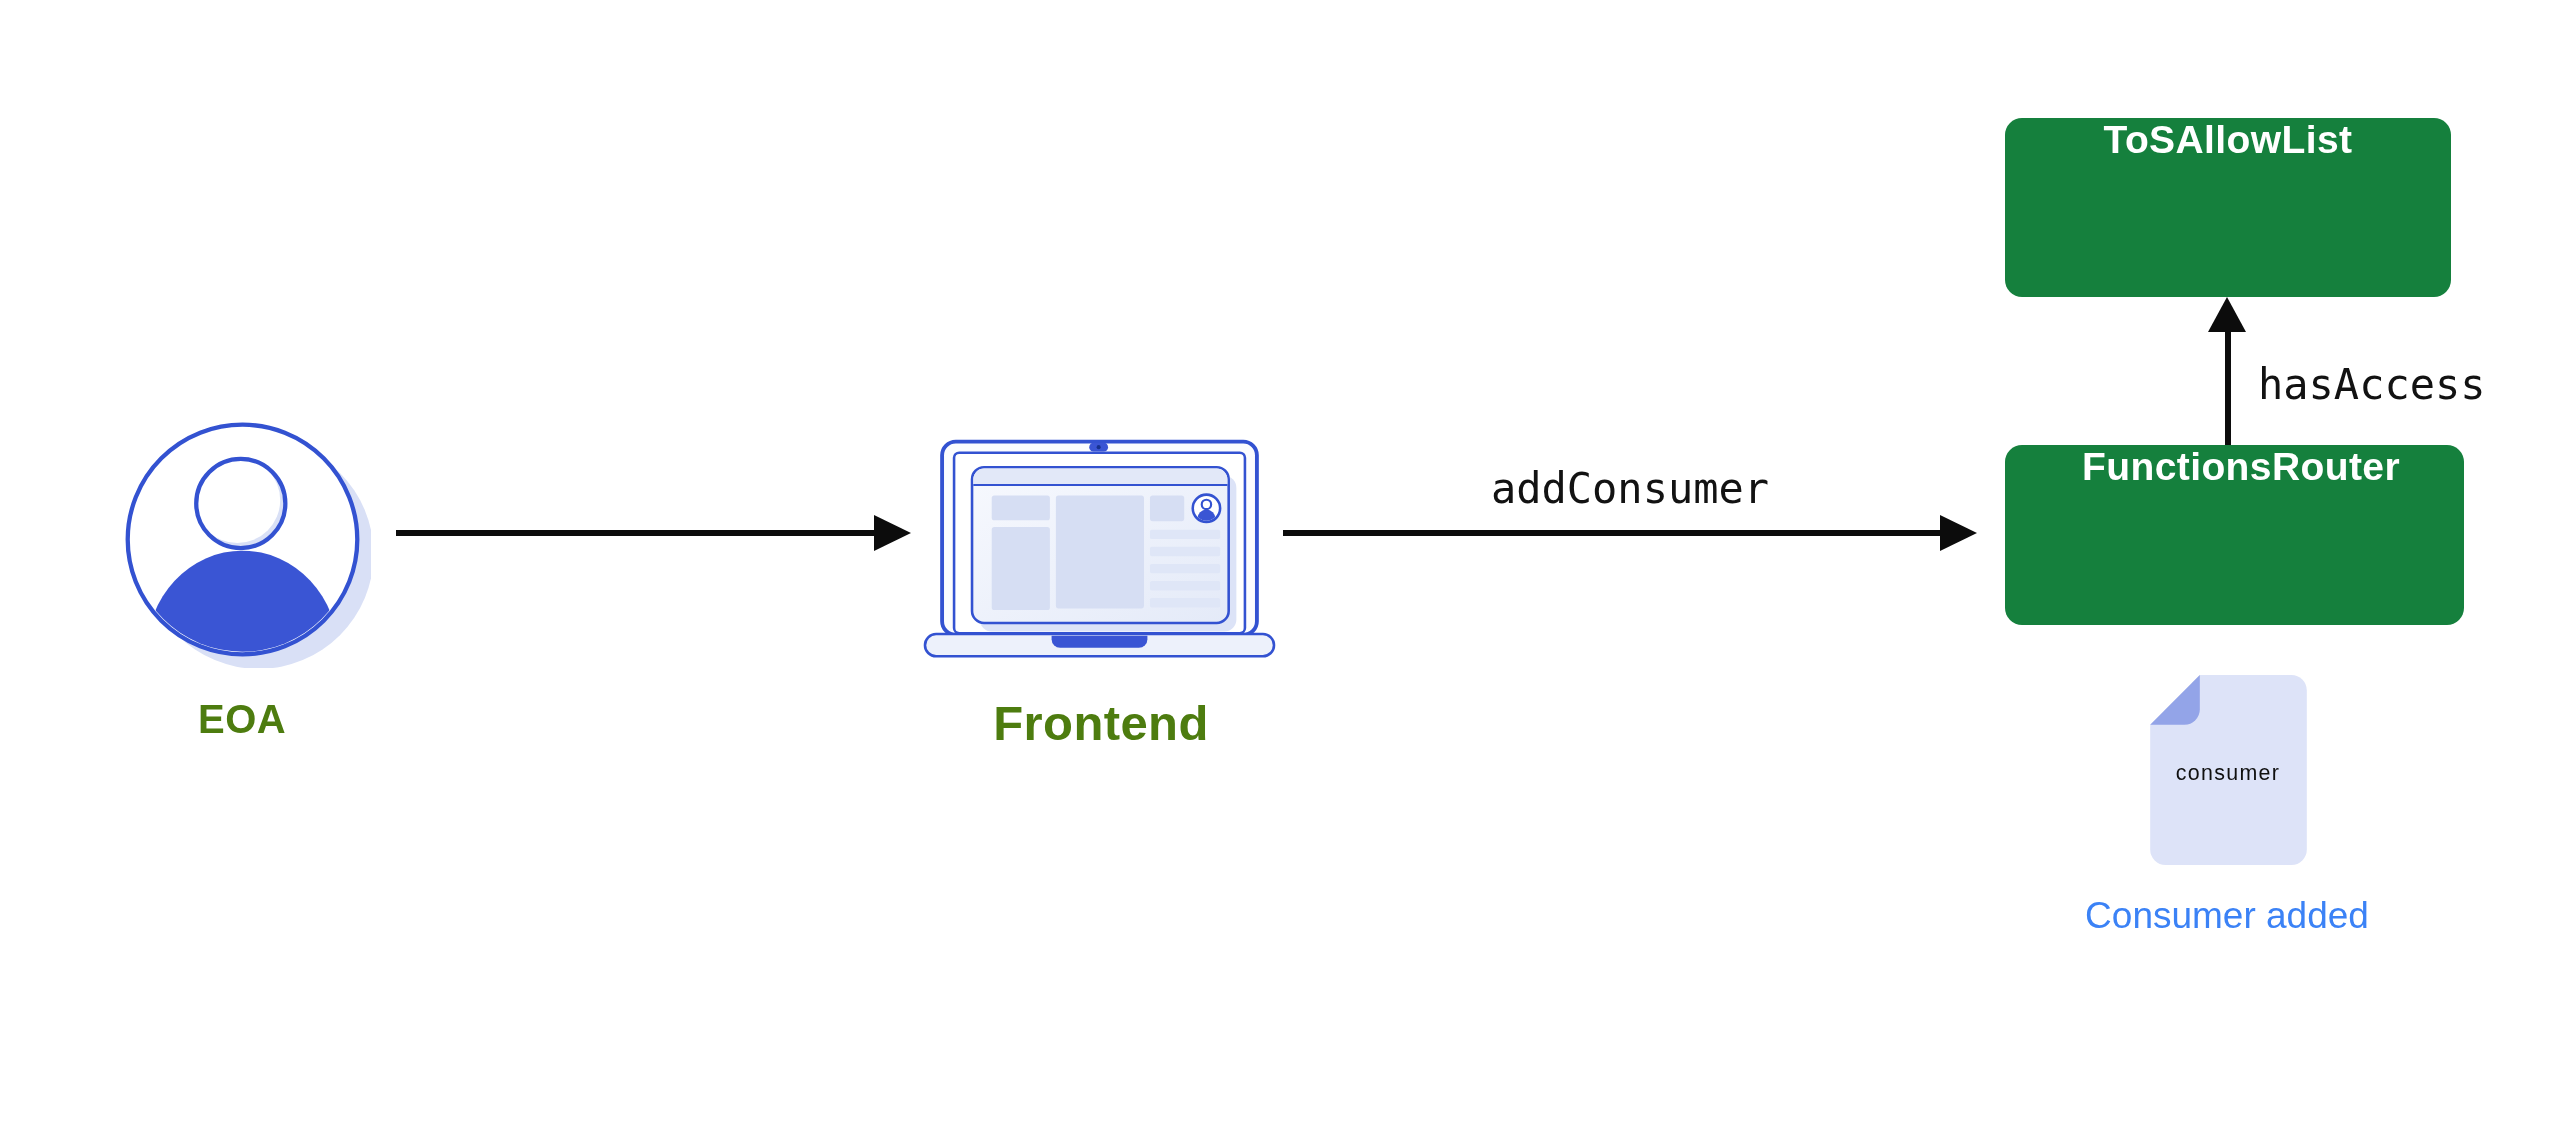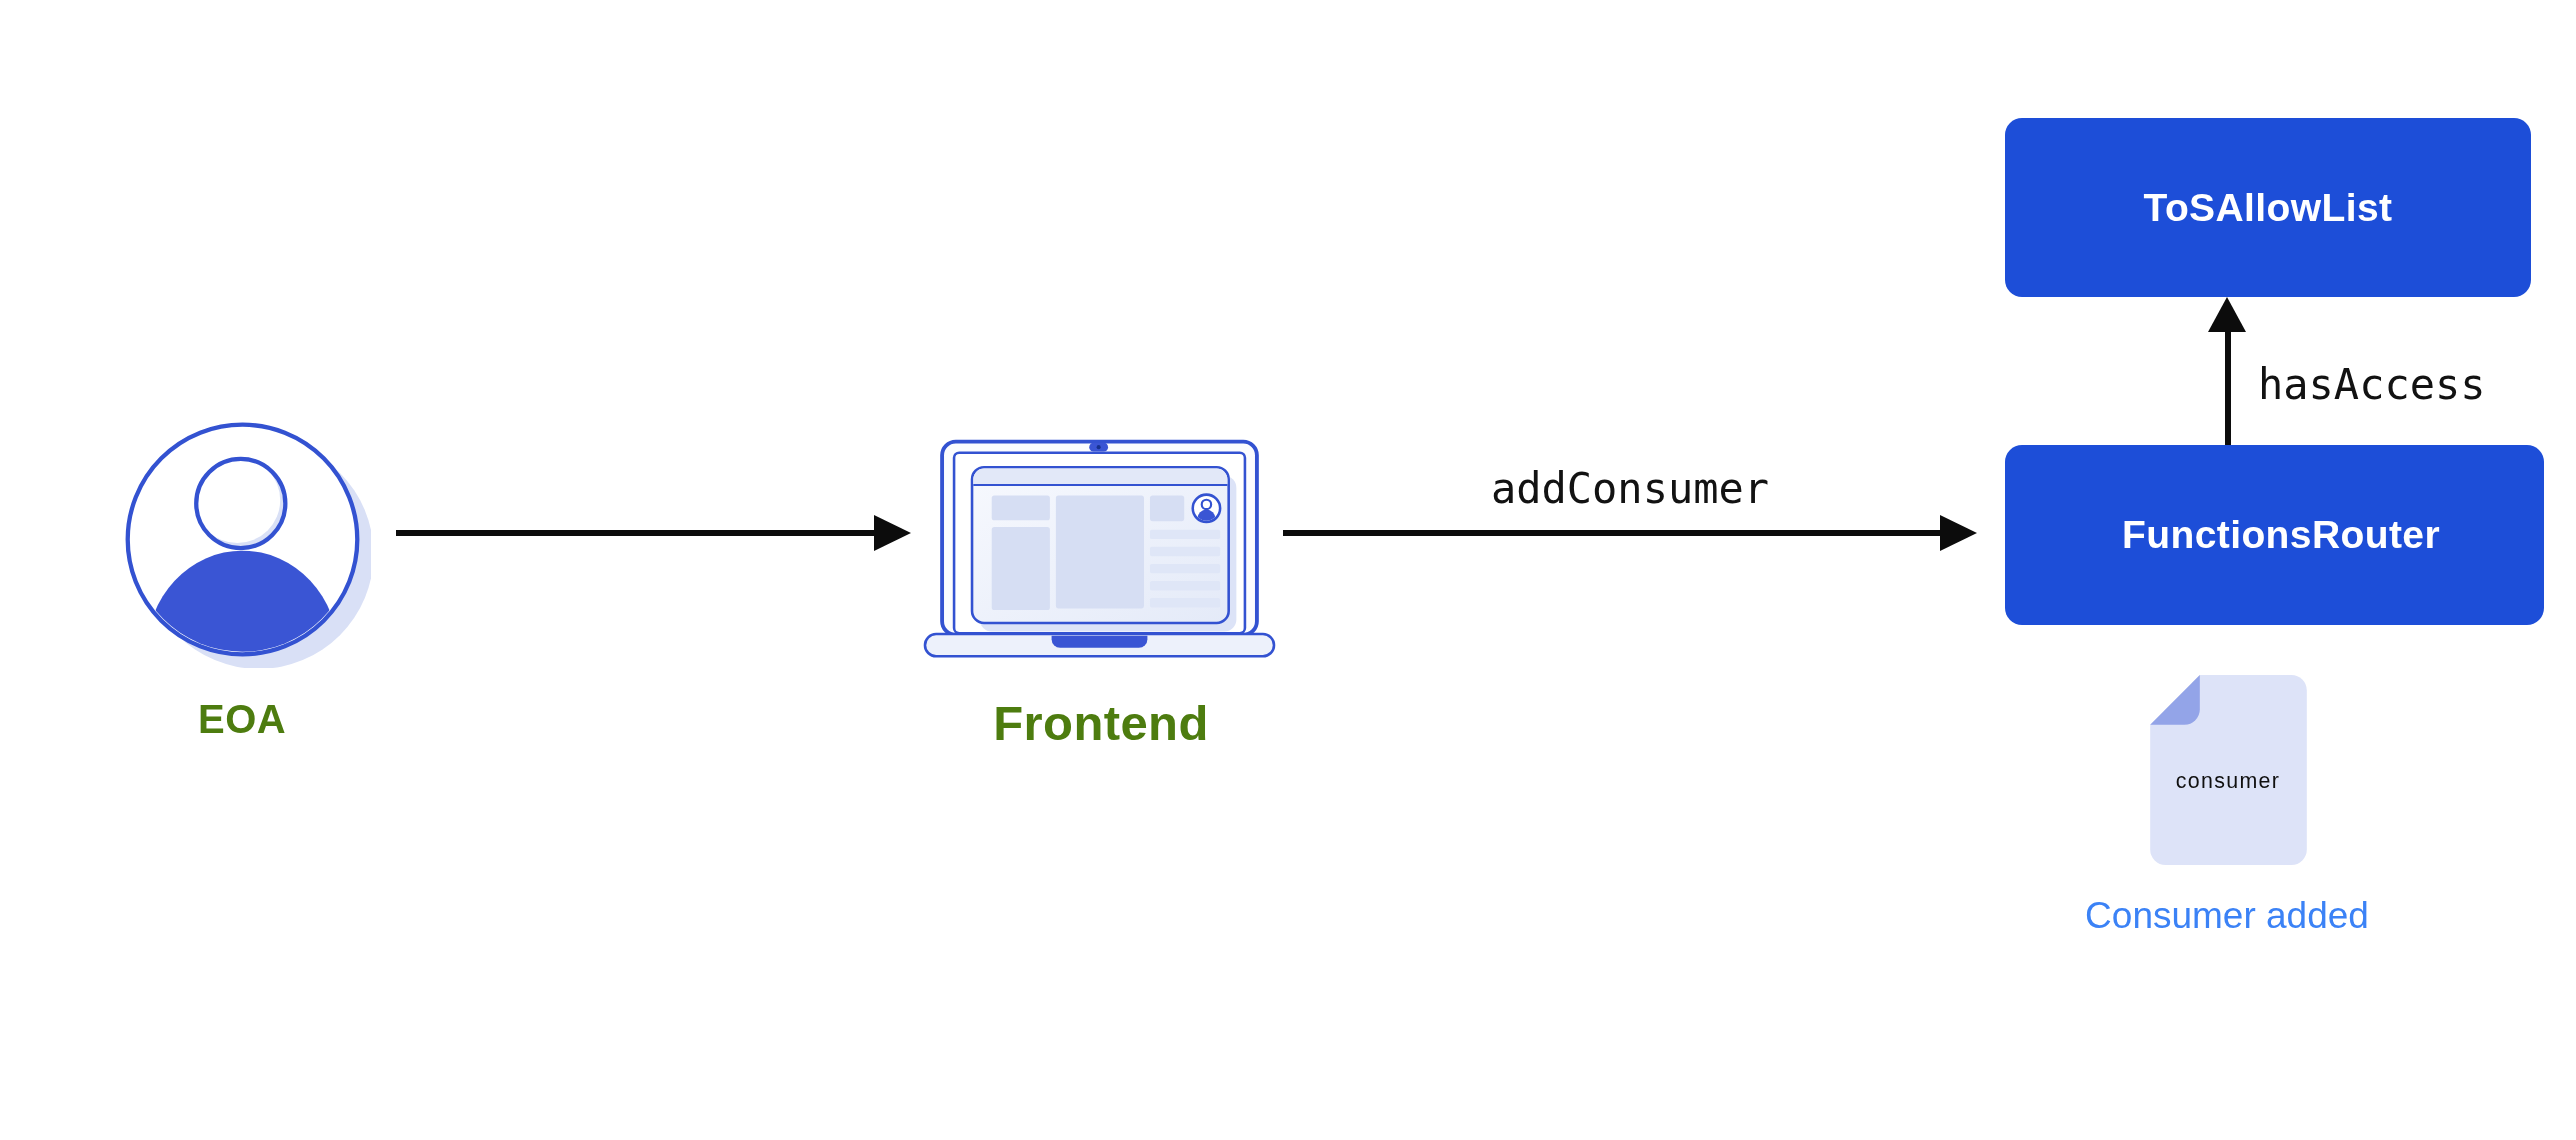--- a/index.html
+++ b/index.html
@@ -21,26 +21,25 @@
     color: #4d7c0f;
     font-size: 40px;
     line-height: 1.1;
     letter-spacing: 0.4px;
     white-space: nowrap;
   }
 
   
   .contract-box {
     position: absolute;
-    width: 526px;
+    width: 446px;
     height: 180px;
-    background: #1d4ed8;
+    background: #15803d;
     border-radius: 17px;
     display: flex;
-    align-items: center;
     justify-content: center;
   }
   .contract-box .box-label {
     color: #ffffff;
     font-weight: 700;
     font-size: 39px;
     letter-spacing: 0.4px;
     white-space: nowrap;
   }
 
@@ -83,21 +82,20 @@
 
   
   .doc-text {
     position: absolute;
     transform: translateX(-50%);
     font-size: 21.4px;
     line-height: 26px;
     letter-spacing: 1.3px;
     color: #101010;
     white-space: nowrap;
-    margin-top: 8px;
   }
   .doc-caption {
     position: absolute;
     transform: translateX(-50%);
     font-size: 37px;
     line-height: 1.1;
     color: #3b82f6;
     white-space: nowrap;
   }
 </style>

